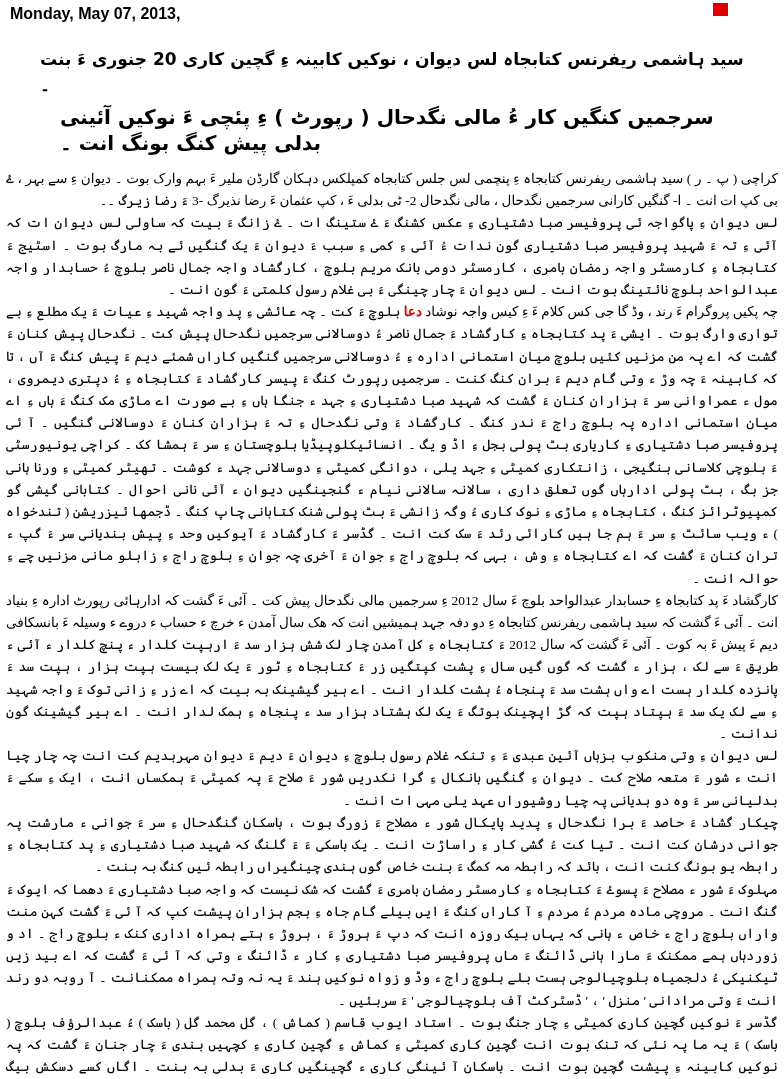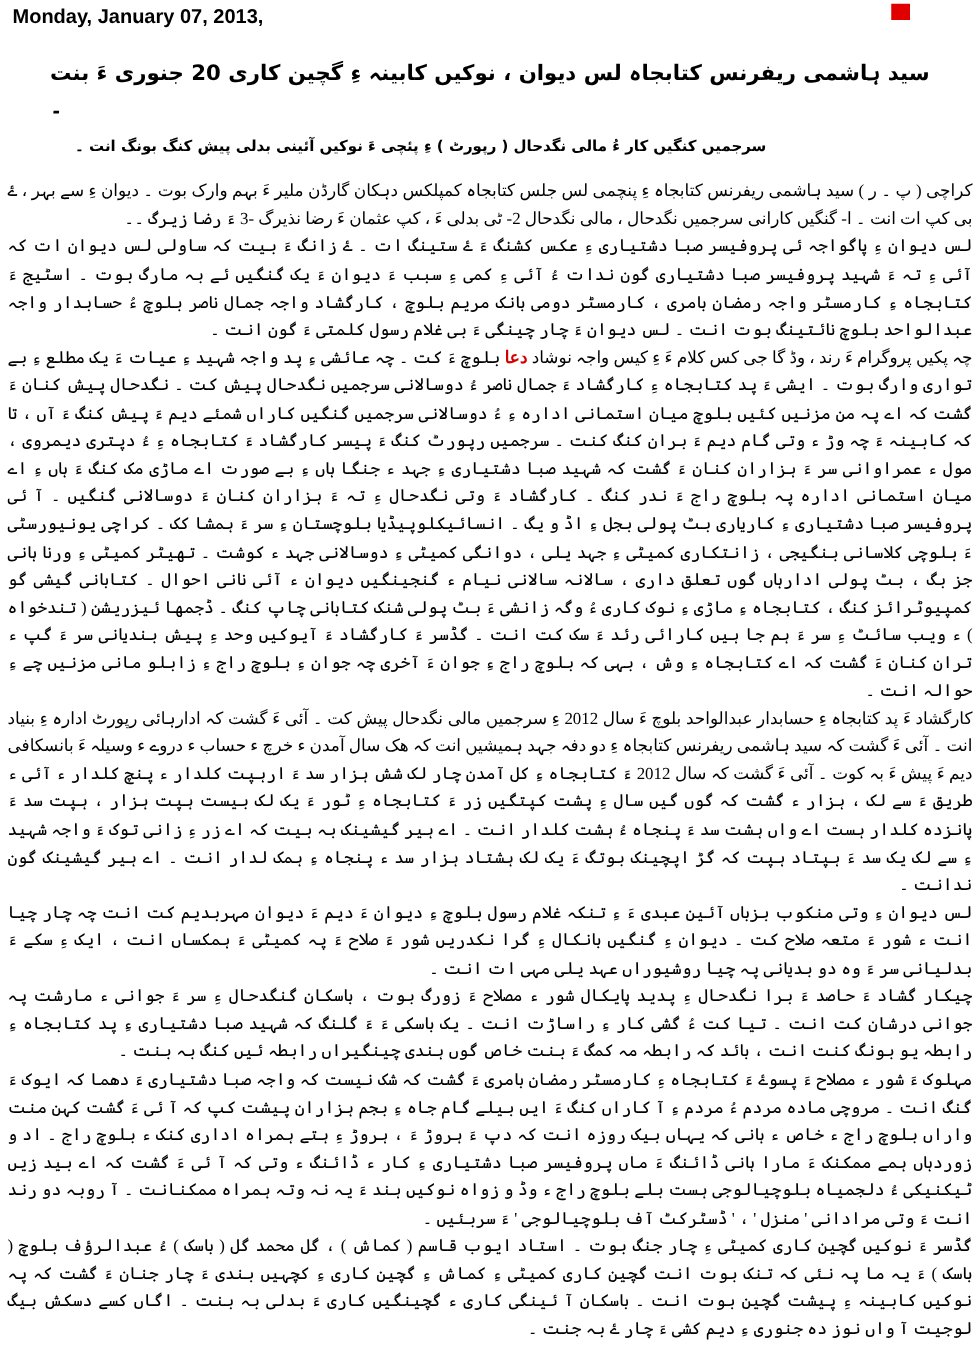--- a/index.html
+++ b/index.html
@@ -18,21 +18,21 @@
   }
   .red-block{
     position:absolute;top:3px;right:56px;
     width:15px;height:13px;background:#e00000;
   }
   .headline{
     direction:rtl;text-align:left;font-weight:bold;
     font-family:"DejaVu Sans",sans-serif;
   }
   .headline.l1{margin:46px 40px 0 40px;font-size:17px;line-height:26px;}
-  .headline.l2{margin:6px 60px 5px 60px;font-size:12px;line-height:26px;}
+  .headline.l2{margin:6px 60px 5px 60px;font-size:20px;line-height:26px;}
   .body-text{
     direction:rtl;
     margin:12px 6px 0 6px;
     font-size:13.5px;
     line-height:22.2px;
     text-align:justify;
   }
   .body-text p{margin:0;padding:0;font-family:Liberation Serif, serif;}
   .red-word{color:#d40000;font-weight:bold;margin-top:16px;}
   .signatures{
@@ -42,21 +42,21 @@
     margin-top:4px;
   }
   .sig-row{text-align:right;}
   .sig-row.s1{padding-right:552px;}
 </style>
 </head>
 <body>
 
 <div class="page">
 
-  <div class="date-line">Monday, January 07, 2013,</div>
+  <div class="date-line">Monday, May 07, 2013,</div>
 
   <div class="red-block"></div>
 
   <div class="headline l1">سید ہاشمی ریفرنس کتابجاہ لس دیوان ، نوکیں کابینہ ءِ گچین کاری 20 جنوری ءَ بنت ۔</div>
 
   <div class="headline l2">سرجمیں کنگیں کار ءُ مالی نگدحال ( رپورٹ ) ءِ پئچی ءَ نوکیں آئینی بدلی پیش کنگ بونگ انت ۔</div>
 
   <div class="body-text">
     <p>کراچی ( پ ۔ ر ) سید ہاشمی ریفرنس کتابجاہ ءِ پنچمی لس جلس کتابجاہ کمپلکس دہکان گارڈن ملیر ءَ بہم وارک بوت ۔ دیوان ءِ سے بہر ، ۓ بی کپ ات انت ۔ ا- گنگیں کارانی سرجمیں نگدحال ، مالی نگدحال 2- ٹی بدلی ءَ ، کپ عثمان ءَ رضا نذیرگ -3 ءَ رضا زیرگ ۔۔</p>
     <p>لس دیوان ءِ پاگواجہ ئی پروفیسر صبا دشتیاری ءِ عکس کشنگ ءَ ۓ ستینگ ات ۔ ۓ زانگ ءَ بیت کہ ساولی لس دیوان ات کہ آئی ءِ تہ ءَ شہید پروفیسر صبا دشتیاری گون ندات ءُ آئی ءِ کمی ءِ سبب ءَ دیوان ءَ یک گنگیں ئے بہ مارگ بوت ۔ اسٹیج ءَ کتابجاہ ءِ کارمسٹر واجہ رمضان بامری ، کارمسٹر دومی بانک مریم بلوچ ، کارگشاد واجہ جمال ناصر بلوچ ءُ حسابدار واجہ عبدالواحد بلوچ نائتینگ بوت انت ۔ لس دیوان ءَ چار چینگی ءَ بی غلام رسول کلمتی ءَ گون انت ۔</p>

